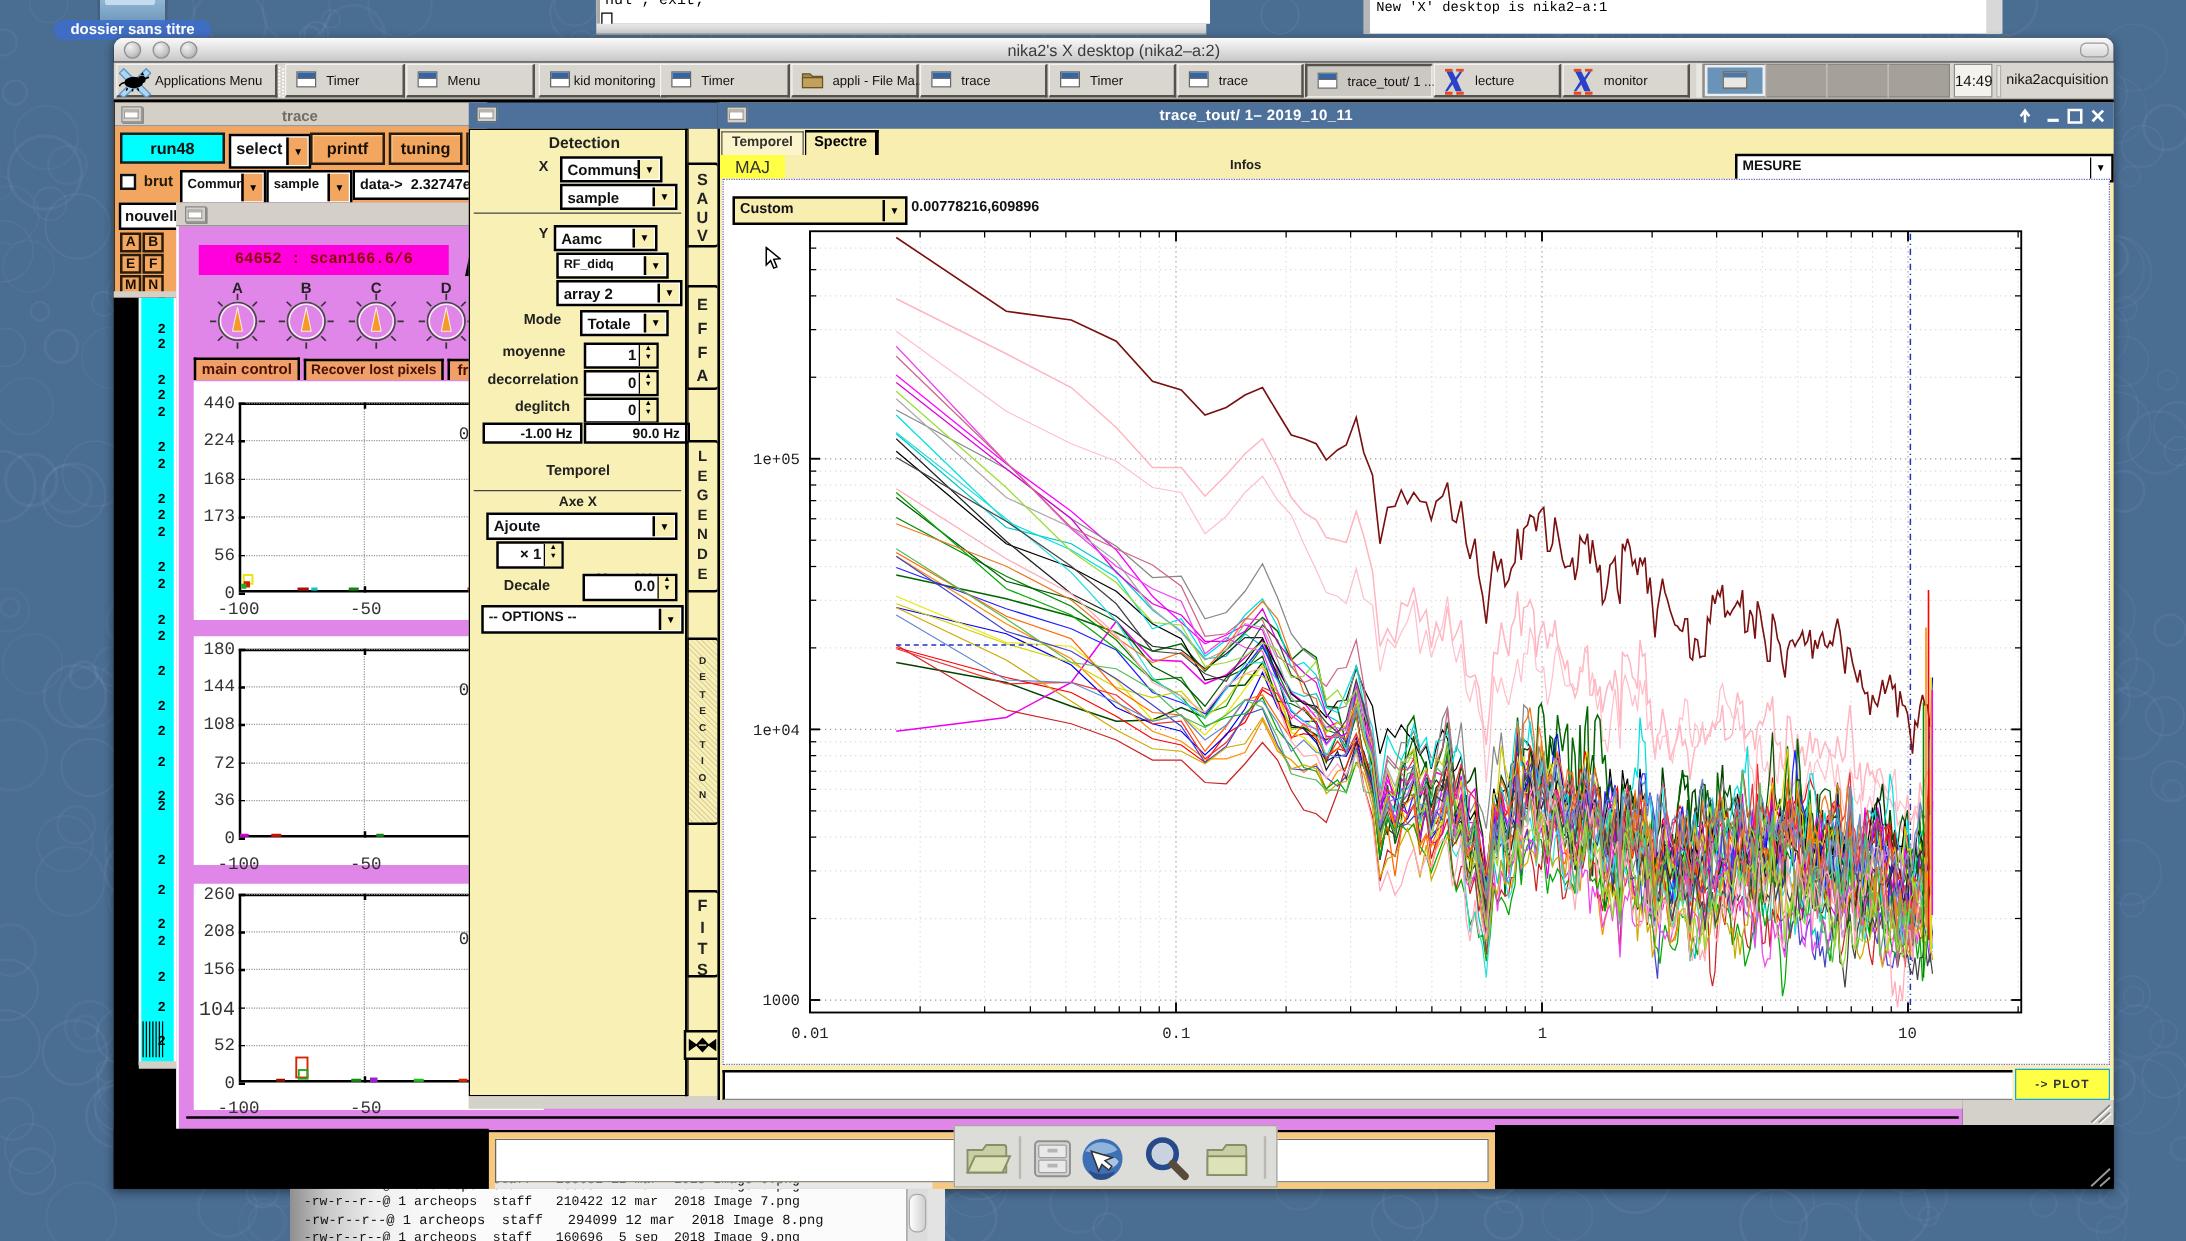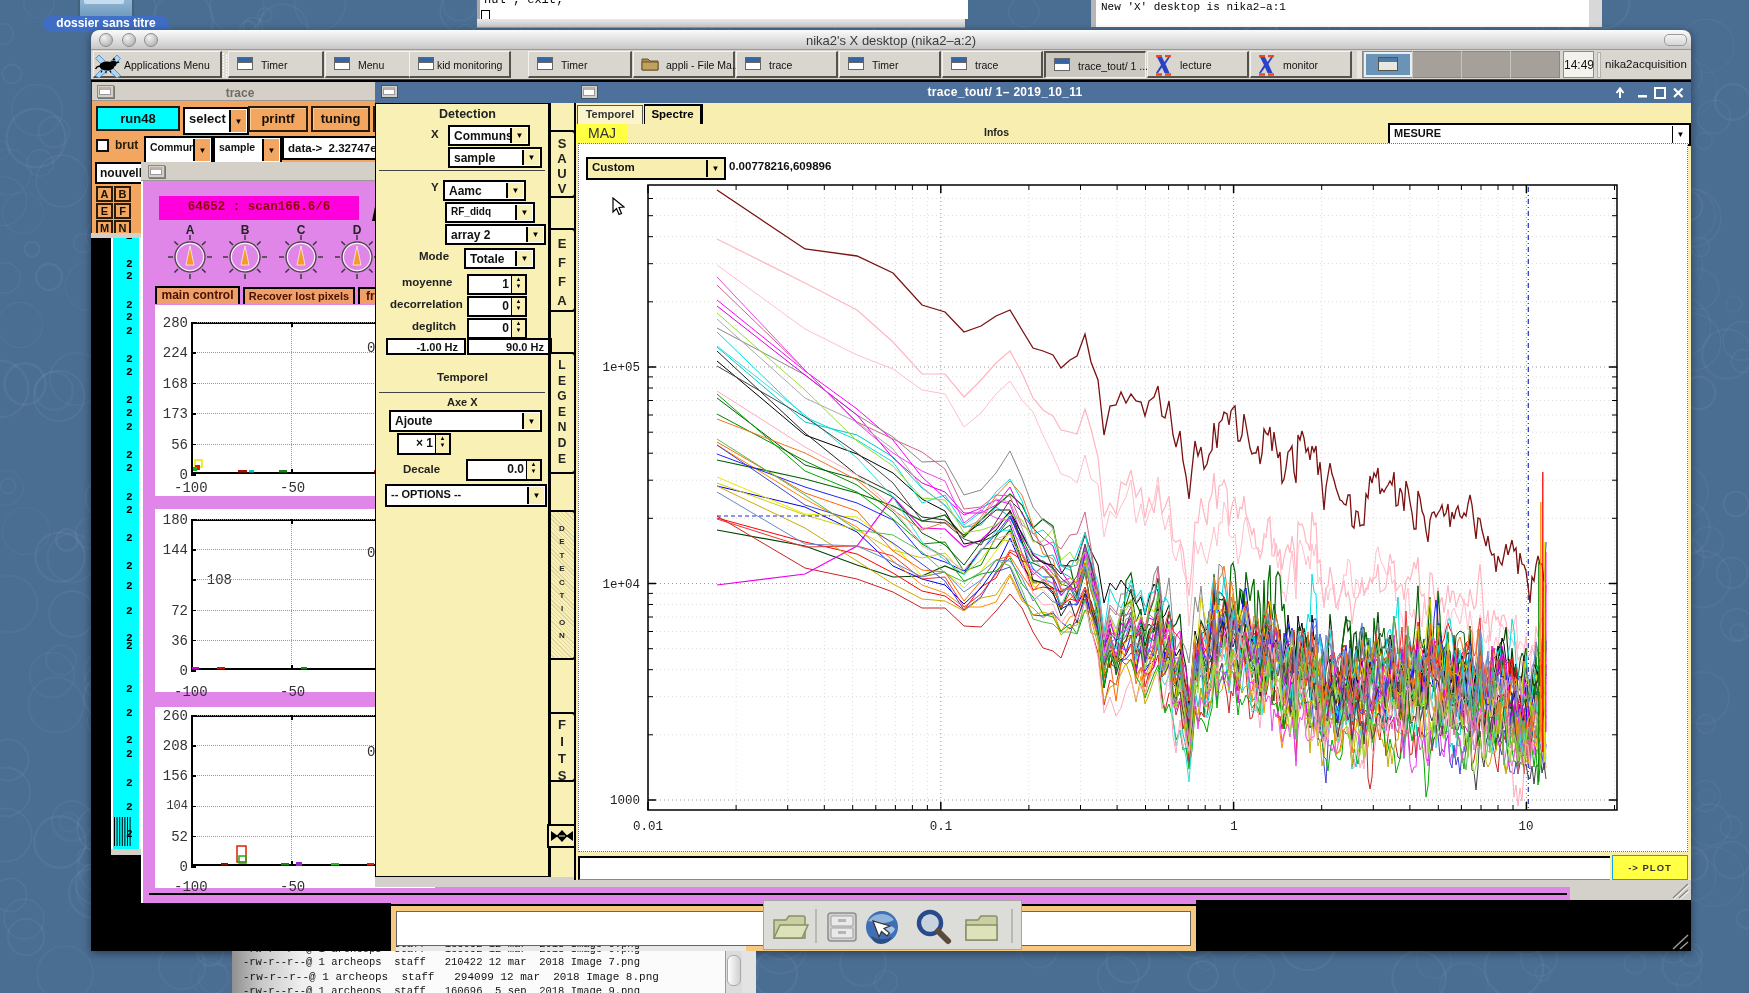--- a/index.html
+++ b/index.html
@@ -943,21 +943,21 @@
         <i></i>
       </span>
       <span class="lab" style="left:32px">Timer</span>
     </div>
     <div class="tbtn" style="left:234px;width:103px;">
       <span class="wic">
         <i></i>
       </span>
       <span class="lab" style="left:32px">Menu</span>
     </div>
-    <div class="tbtn" style="left:318px;width:102px;">
+    <div class="tbtn" style="left:340px;width:102px;">
       <span class="wic">
         <i></i>
       </span>
       <span class="lab" style="left:27px">kid monitoring</span>
     </div>
     <div class="tbtn" style="left:437px;width:104px;">
       <span class="wic">
         <i></i>
       </span>
       <span class="lab" style="left:32px">Timer</span>
@@ -1185,21 +1185,21 @@
       <line x1="228.0" y1="23.0" x2="231.6" y2="19.4" stroke="#333" stroke-width="1.4"></line>
       <circle cx="216" cy="35" r="15" fill="none" stroke="#4a4a4a" stroke-width="1.4"></circle>
       <circle cx="216" cy="35" r="13.6" fill="none" stroke="#ffffff" stroke-width="1.2" opacity="0.85"></circle>
       <path d="M212 43 L220 43 L216 24 Z" fill="#f59a28" stroke="#fff" stroke-width="0.7"></path>
     </svg>
     <div style="position:absolute;left:14px;top:124px;width:85px;height:18px;background:#efa06a;border:2px solid #000;border-bottom:none;box-sizing:border-box;font-size:12px;font-weight:bold;color:#4a1000;text-align:center;line-height:15px;">main control</div>
     <div style="position:absolute;left:102px;top:125px;width:112px;height:17px;background:#efa06a;border:2px solid #000;border-bottom:none;box-sizing:border-box;font-size:11px;font-weight:bold;color:#4a1000;text-align:center;line-height:14px;">Recover lost pixels</div>
     <div style="position:absolute;left:217px;top:125px;width:62px;height:17px;background:#efa06a;border:2px solid #000;border-bottom:none;box-sizing:border-box;font-size:12px;font-weight:bold;color:#4a1000;text-align:left;padding-left:6px;line-height:14px;">freq</div>
     <div style="position:absolute;left:14px;top:143px;width:280px;height:191px;background:#fff;"></div>
     <div style="position:absolute;left:50px;top:160px;width:229px;height:152px;border:2px solid #000;box-sizing:border-box;"></div>
-    <div style="position:absolute;left:14px;top:153.0px;width:33px;height:14px;font-size:14px;color:#333;text-align:right;font-family:'Liberation Mono',monospace;">280</div>
+    <div style="position:absolute;left:14px;top:153.0px;width:33px;height:14px;font-size:14px;color:#333;text-align:right;font-family:'Liberation Mono',monospace;">440</div>
     <div style="position:absolute;left:52px;top:160.0px;width:225px;height:0px;border-top:1.5px dotted #999;"></div>
     <div style="position:absolute;left:50px;top:160.0px;width:5px;height:1.5px;background:#000;"></div>
     <div style="position:absolute;left:14px;top:183.4px;width:33px;height:14px;font-size:14px;color:#333;text-align:right;font-family:'Liberation Mono',monospace;">224</div>
     <div style="position:absolute;left:52px;top:190.4px;width:225px;height:0px;border-top:1.5px dotted #999;"></div>
     <div style="position:absolute;left:50px;top:190.4px;width:5px;height:1.5px;background:#000;"></div>
     <div style="position:absolute;left:14px;top:213.8px;width:33px;height:14px;font-size:14px;color:#333;text-align:right;font-family:'Liberation Mono',monospace;">168</div>
     <div style="position:absolute;left:52px;top:220.8px;width:225px;height:0px;border-top:1.5px dotted #999;"></div>
     <div style="position:absolute;left:50px;top:220.8px;width:5px;height:1.5px;background:#000;"></div>
     <div style="position:absolute;left:14px;top:244.2px;width:33px;height:14px;font-size:14px;color:#333;text-align:right;font-family:'Liberation Mono',monospace;">173</div>
     <div style="position:absolute;left:52px;top:251.2px;width:225px;height:0px;border-top:1.5px dotted #999;"></div>
@@ -1227,21 +1227,21 @@
       <rect x="222" y="13" width="7" height="2.5" fill="#aa1100"></rect>
     </svg>
     <div style="position:absolute;left:14px;top:347px;width:280px;height:183px;background:#fff;"></div>
     <div style="position:absolute;left:50px;top:357px;width:229px;height:151px;border:2px solid #000;box-sizing:border-box;"></div>
     <div style="position:absolute;left:14px;top:350.0px;width:33px;height:14px;font-size:14px;color:#333;text-align:right;font-family:'Liberation Mono',monospace;">180</div>
     <div style="position:absolute;left:52px;top:357.0px;width:225px;height:0px;border-top:1.5px dotted #999;"></div>
     <div style="position:absolute;left:50px;top:357.0px;width:5px;height:1.5px;background:#000;"></div>
     <div style="position:absolute;left:14px;top:380.2px;width:33px;height:14px;font-size:14px;color:#333;text-align:right;font-family:'Liberation Mono',monospace;">144</div>
     <div style="position:absolute;left:52px;top:387.2px;width:225px;height:0px;border-top:1.5px dotted #999;"></div>
     <div style="position:absolute;left:50px;top:387.2px;width:5px;height:1.5px;background:#000;"></div>
-    <div style="position:absolute;left:14px;top:410.4px;width:33px;height:14px;font-size:14px;color:#333;text-align:right;font-family:'Liberation Mono',monospace;padding-left:44px;">108</div>
+    <div style="position:absolute;left:14px;top:410.4px;width:33px;height:14px;font-size:14px;color:#333;text-align:right;font-family:'Liberation Mono',monospace;">108</div>
     <div style="position:absolute;left:52px;top:417.4px;width:225px;height:0px;border-top:1.5px dotted #999;"></div>
     <div style="position:absolute;left:50px;top:417.4px;width:5px;height:1.5px;background:#000;"></div>
     <div style="position:absolute;left:14px;top:440.6px;width:33px;height:14px;font-size:14px;color:#333;text-align:right;font-family:'Liberation Mono',monospace;">72</div>
     <div style="position:absolute;left:52px;top:447.6px;width:225px;height:0px;border-top:1.5px dotted #999;"></div>
     <div style="position:absolute;left:50px;top:447.6px;width:5px;height:1.5px;background:#000;"></div>
     <div style="position:absolute;left:14px;top:470.8px;width:33px;height:14px;font-size:14px;color:#333;text-align:right;font-family:'Liberation Mono',monospace;">36</div>
     <div style="position:absolute;left:52px;top:477.8px;width:225px;height:0px;border-top:1.5px dotted #999;"></div>
     <div style="position:absolute;left:50px;top:477.8px;width:5px;height:1.5px;background:#000;"></div>
     <div style="position:absolute;left:14px;top:501.0px;width:33px;height:14px;font-size:14px;color:#333;text-align:right;font-family:'Liberation Mono',monospace;">0</div>
     <div style="position:absolute;left:50px;top:508.0px;width:5px;height:1.5px;background:#000;"></div>
@@ -1262,21 +1262,21 @@
     <div style="position:absolute;left:50px;top:553px;width:229px;height:151px;border:2px solid #000;box-sizing:border-box;"></div>
     <div style="position:absolute;left:14px;top:546.0px;width:33px;height:14px;font-size:14px;color:#333;text-align:right;font-family:'Liberation Mono',monospace;">260</div>
     <div style="position:absolute;left:52px;top:553.0px;width:225px;height:0px;border-top:1.5px dotted #999;"></div>
     <div style="position:absolute;left:50px;top:553.0px;width:5px;height:1.5px;background:#000;"></div>
     <div style="position:absolute;left:14px;top:576.2px;width:33px;height:14px;font-size:14px;color:#333;text-align:right;font-family:'Liberation Mono',monospace;">208</div>
     <div style="position:absolute;left:52px;top:583.2px;width:225px;height:0px;border-top:1.5px dotted #999;"></div>
     <div style="position:absolute;left:50px;top:583.2px;width:5px;height:1.5px;background:#000;"></div>
     <div style="position:absolute;left:14px;top:606.4px;width:33px;height:14px;font-size:14px;color:#333;text-align:right;font-family:'Liberation Mono',monospace;">156</div>
     <div style="position:absolute;left:52px;top:613.4px;width:225px;height:0px;border-top:1.5px dotted #999;"></div>
     <div style="position:absolute;left:50px;top:613.4px;width:5px;height:1.5px;background:#000;"></div>
-    <div style="position:absolute;left:14px;top:636.6px;width:33px;height:14px;font-size:12px;color:#333;text-align:right;font-family:'Liberation Mono',monospace;">104</div>
+    <div style="position:absolute;left:14px;top:636.6px;width:33px;height:14px;font-size:16px;color:#333;text-align:right;font-family:'Liberation Mono',monospace;">104</div>
     <div style="position:absolute;left:52px;top:643.6px;width:225px;height:0px;border-top:1.5px dotted #999;"></div>
     <div style="position:absolute;left:50px;top:643.6px;width:5px;height:1.5px;background:#000;"></div>
     <div style="position:absolute;left:14px;top:666.8px;width:33px;height:14px;font-size:14px;color:#333;text-align:right;font-family:'Liberation Mono',monospace;">52</div>
     <div style="position:absolute;left:52px;top:673.8px;width:225px;height:0px;border-top:1.5px dotted #999;"></div>
     <div style="position:absolute;left:50px;top:673.8px;width:5px;height:1.5px;background:#000;"></div>
     <div style="position:absolute;left:14px;top:697.0px;width:33px;height:14px;font-size:14px;color:#333;text-align:right;font-family:'Liberation Mono',monospace;">0</div>
     <div style="position:absolute;left:50px;top:704.0px;width:5px;height:1.5px;background:#000;"></div>
     <div style="position:absolute;left:150px;top:555px;width:0px;height:147px;border-left:1.5px dotted #999;"></div>
     <div style="position:absolute;left:150px;top:553px;width:1.5px;height:5px;background:#000;"></div>
     <div style="position:absolute;left:150px;top:699px;width:1.5px;height:5px;background:#000;"></div>

